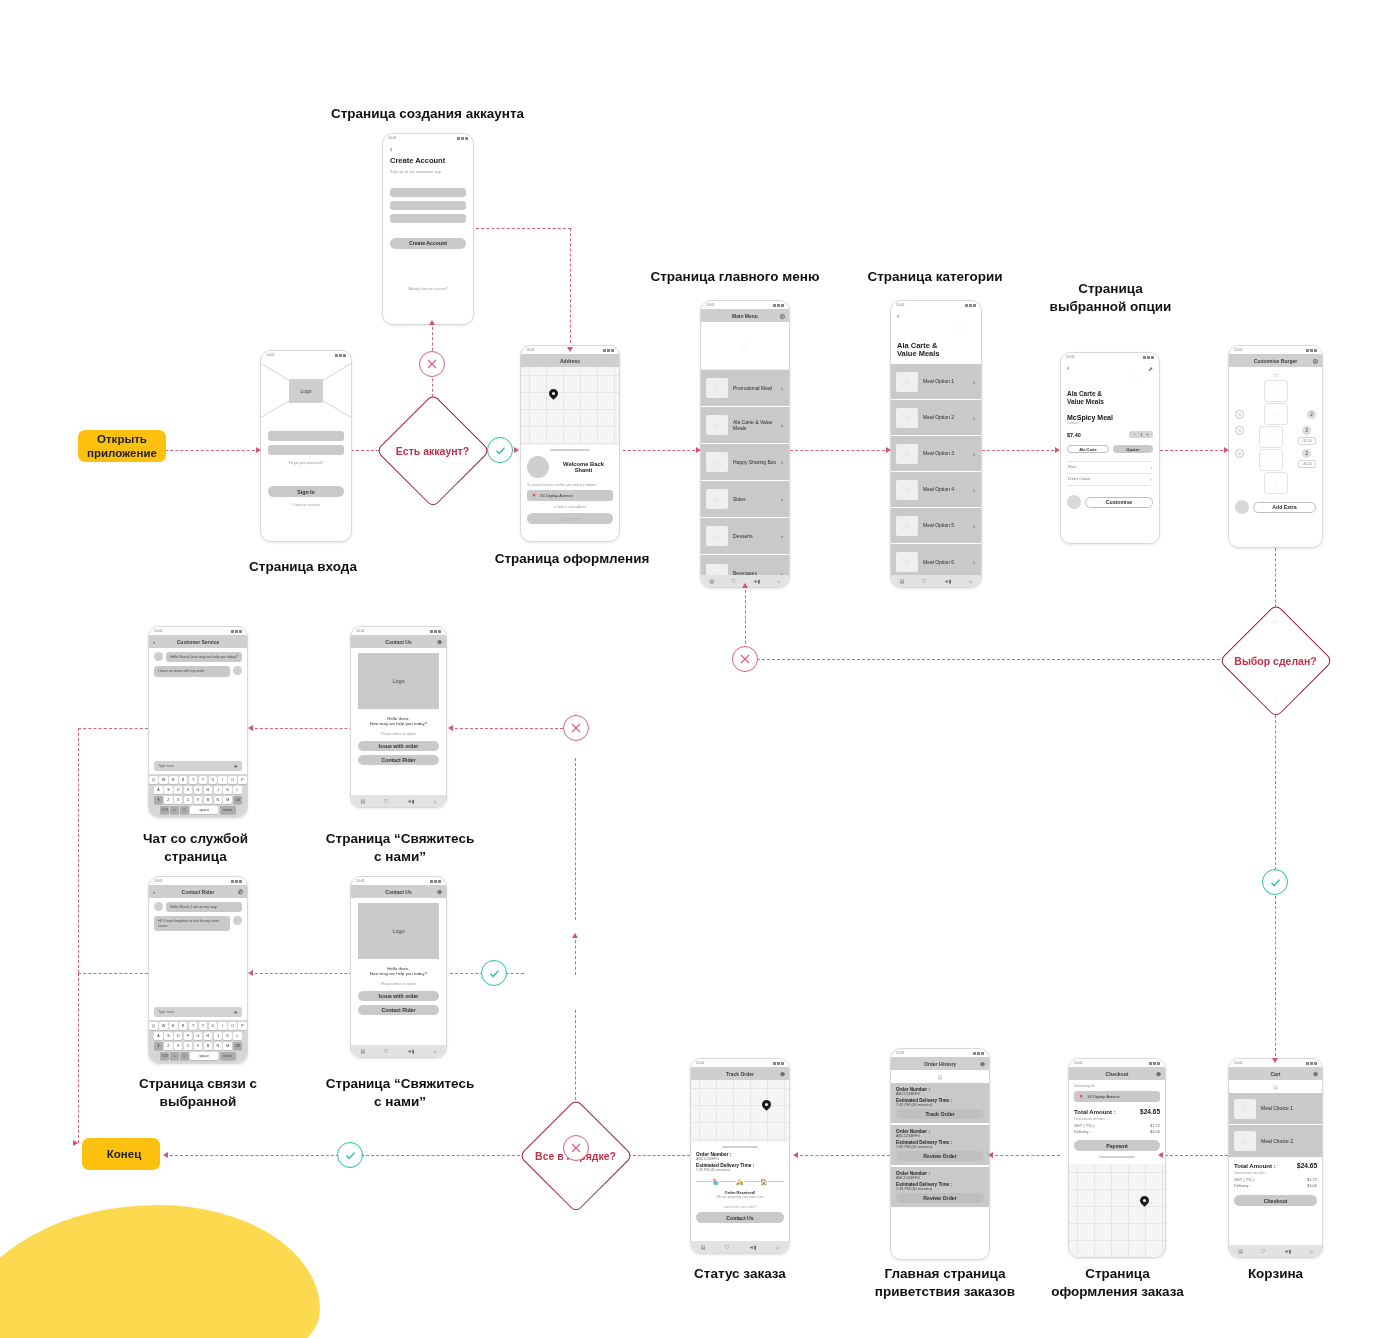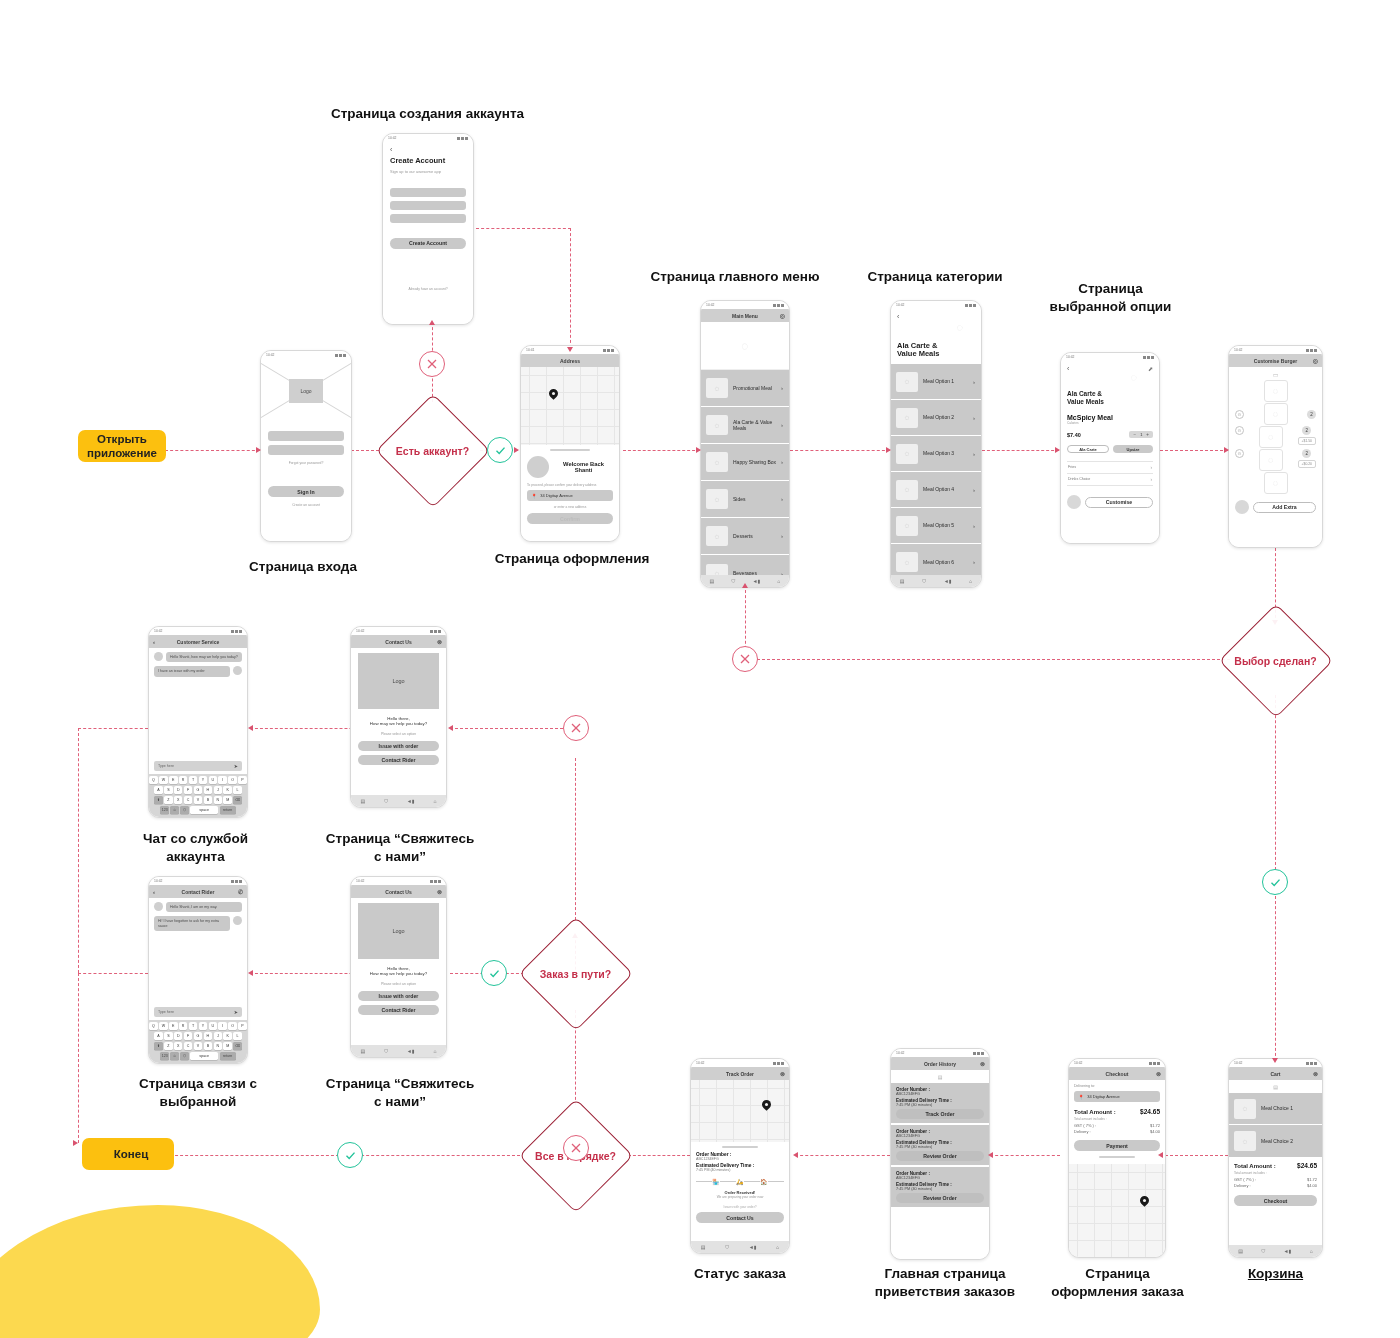--- a/index.html
+++ b/index.html
@@ -260,36 +260,32 @@
   <div class="ln v" style="left:575px; top:715px; height:16px;"></div>
   <div class="arrow l" style="left:448px; top:724.5px;"></div>
 
   <div class="ln h" style="left:250px; top:728px; width:182px;"></div>
   <div class="arrow l" style="left:248px; top:724.5px;"></div>
 
   <div class="ln h" style="left:78px; top:728px; width:70px;"></div>
   <div class="ln v" style="left:78px; top:728px; height:245px;"></div>
 
   <div class="pill" style="left:78px; top:430px; width:88px; height:32px;">Открыть приложение</div>
-  <div class="pill" style="left:82px; top:1138px; width:92px; height:32px;padding-left:12px;">Конец</div>
+  <div class="pill" style="left:82px; top:1138px; width:78px; height:32px;padding-left:12px;">Конец</div>
 
   <div class="diamond" style="left:375px; top:393px; width:115px; height:115px;">
     <div class="shape"></div>
     <div class="dlabel">Есть аккаунт?</div>
   </div>
 
   <div class="diamond" style="left:1218px; top:603px; width:115px; height:115px;">
     <div class="shape"></div>
     <div class="dlabel">Выбор сделан?</div>
   </div>
 
-  <div class="diamond" style="left:518px; top:916px; width:115px; height:115px;">
-    <div class="shape"></div>
-    <div class="dlabel">Заказ в пути?</div>
-  </div>
 
   <div class="diamond" style="left:518px; top:1098px; width:115px; height:115px;">
     <div class="shape"></div>
     <div class="dlabel">Все в порядке?</div>
   </div>
 
   <div class="badge no" style="left:419px; top:351px;">
     <svg width="12" height="12" viewBox="0 0 12 12">
       <line x1="2" y1="2" x2="10" y2="10" stroke="#E0607A" stroke-width="1.3"></line>
       <line x1="10" y1="2" x2="2" y2="10" stroke="#E0607A" stroke-width="1.3"></line>
@@ -638,21 +634,21 @@
           <span class="cust-sq">◌</span>
         </div>
         <div style="display:flex;align-items:center;gap:4px;margin-top:6px;">
           <span style="width:14px;height:14px;border-radius:50%;background:#D8D8D8;flex:none;"></span>
           <span class="btn-o" style="flex:1;height:11px;">Add Extra</span>
         </div>
       </div>
     </div>
   </div>
 
-  <div class="scr-label" style="left:128px; top:830px; width:135px;">Чат со службой аккаунта</div>
+  <div class="scr-label" style="left:128px; top:830px; width:135px;">Чат со службой страница</div>
   <div class="phone" style="left:148px; top:626px; width:100px; height:192px;">
     <div class="phone-inner">
       <div class="statusbar">
         <span>10:42</span>
         <span class="sb-r">
             <i></i>
             <i></i>
             <i></i>
           </span>
       </div>
@@ -999,21 +995,21 @@
         </div>
         <div class="btn-g" style="height:11px;margin-top:6px;">Payment</div>
         <div style="width:36px;height:2px;background:#d0d0d0;margin:5px auto 2px;border-radius:2px;"></div>
       </div>
       <div class="mapbg body">
         <div class="pin" style="right:16px;top:32px;"></div>
       </div>
     </div>
   </div>
 
-  <div class="scr-label" style="left:1228px; top:1265px; width:95px;text-decoration:underline;">Корзина</div>
+  <div class="scr-label" style="left:1228px; top:1265px; width:95px;">Корзина</div>
   <div class="phone" style="left:1228px; top:1058px; width:95px; height:200px;">
     <div class="phone-inner">
       <div class="statusbar">
         <span>10:42</span>
         <span class="sb-r">
             <i></i>
             <i></i>
             <i></i>
           </span>
       </div>

